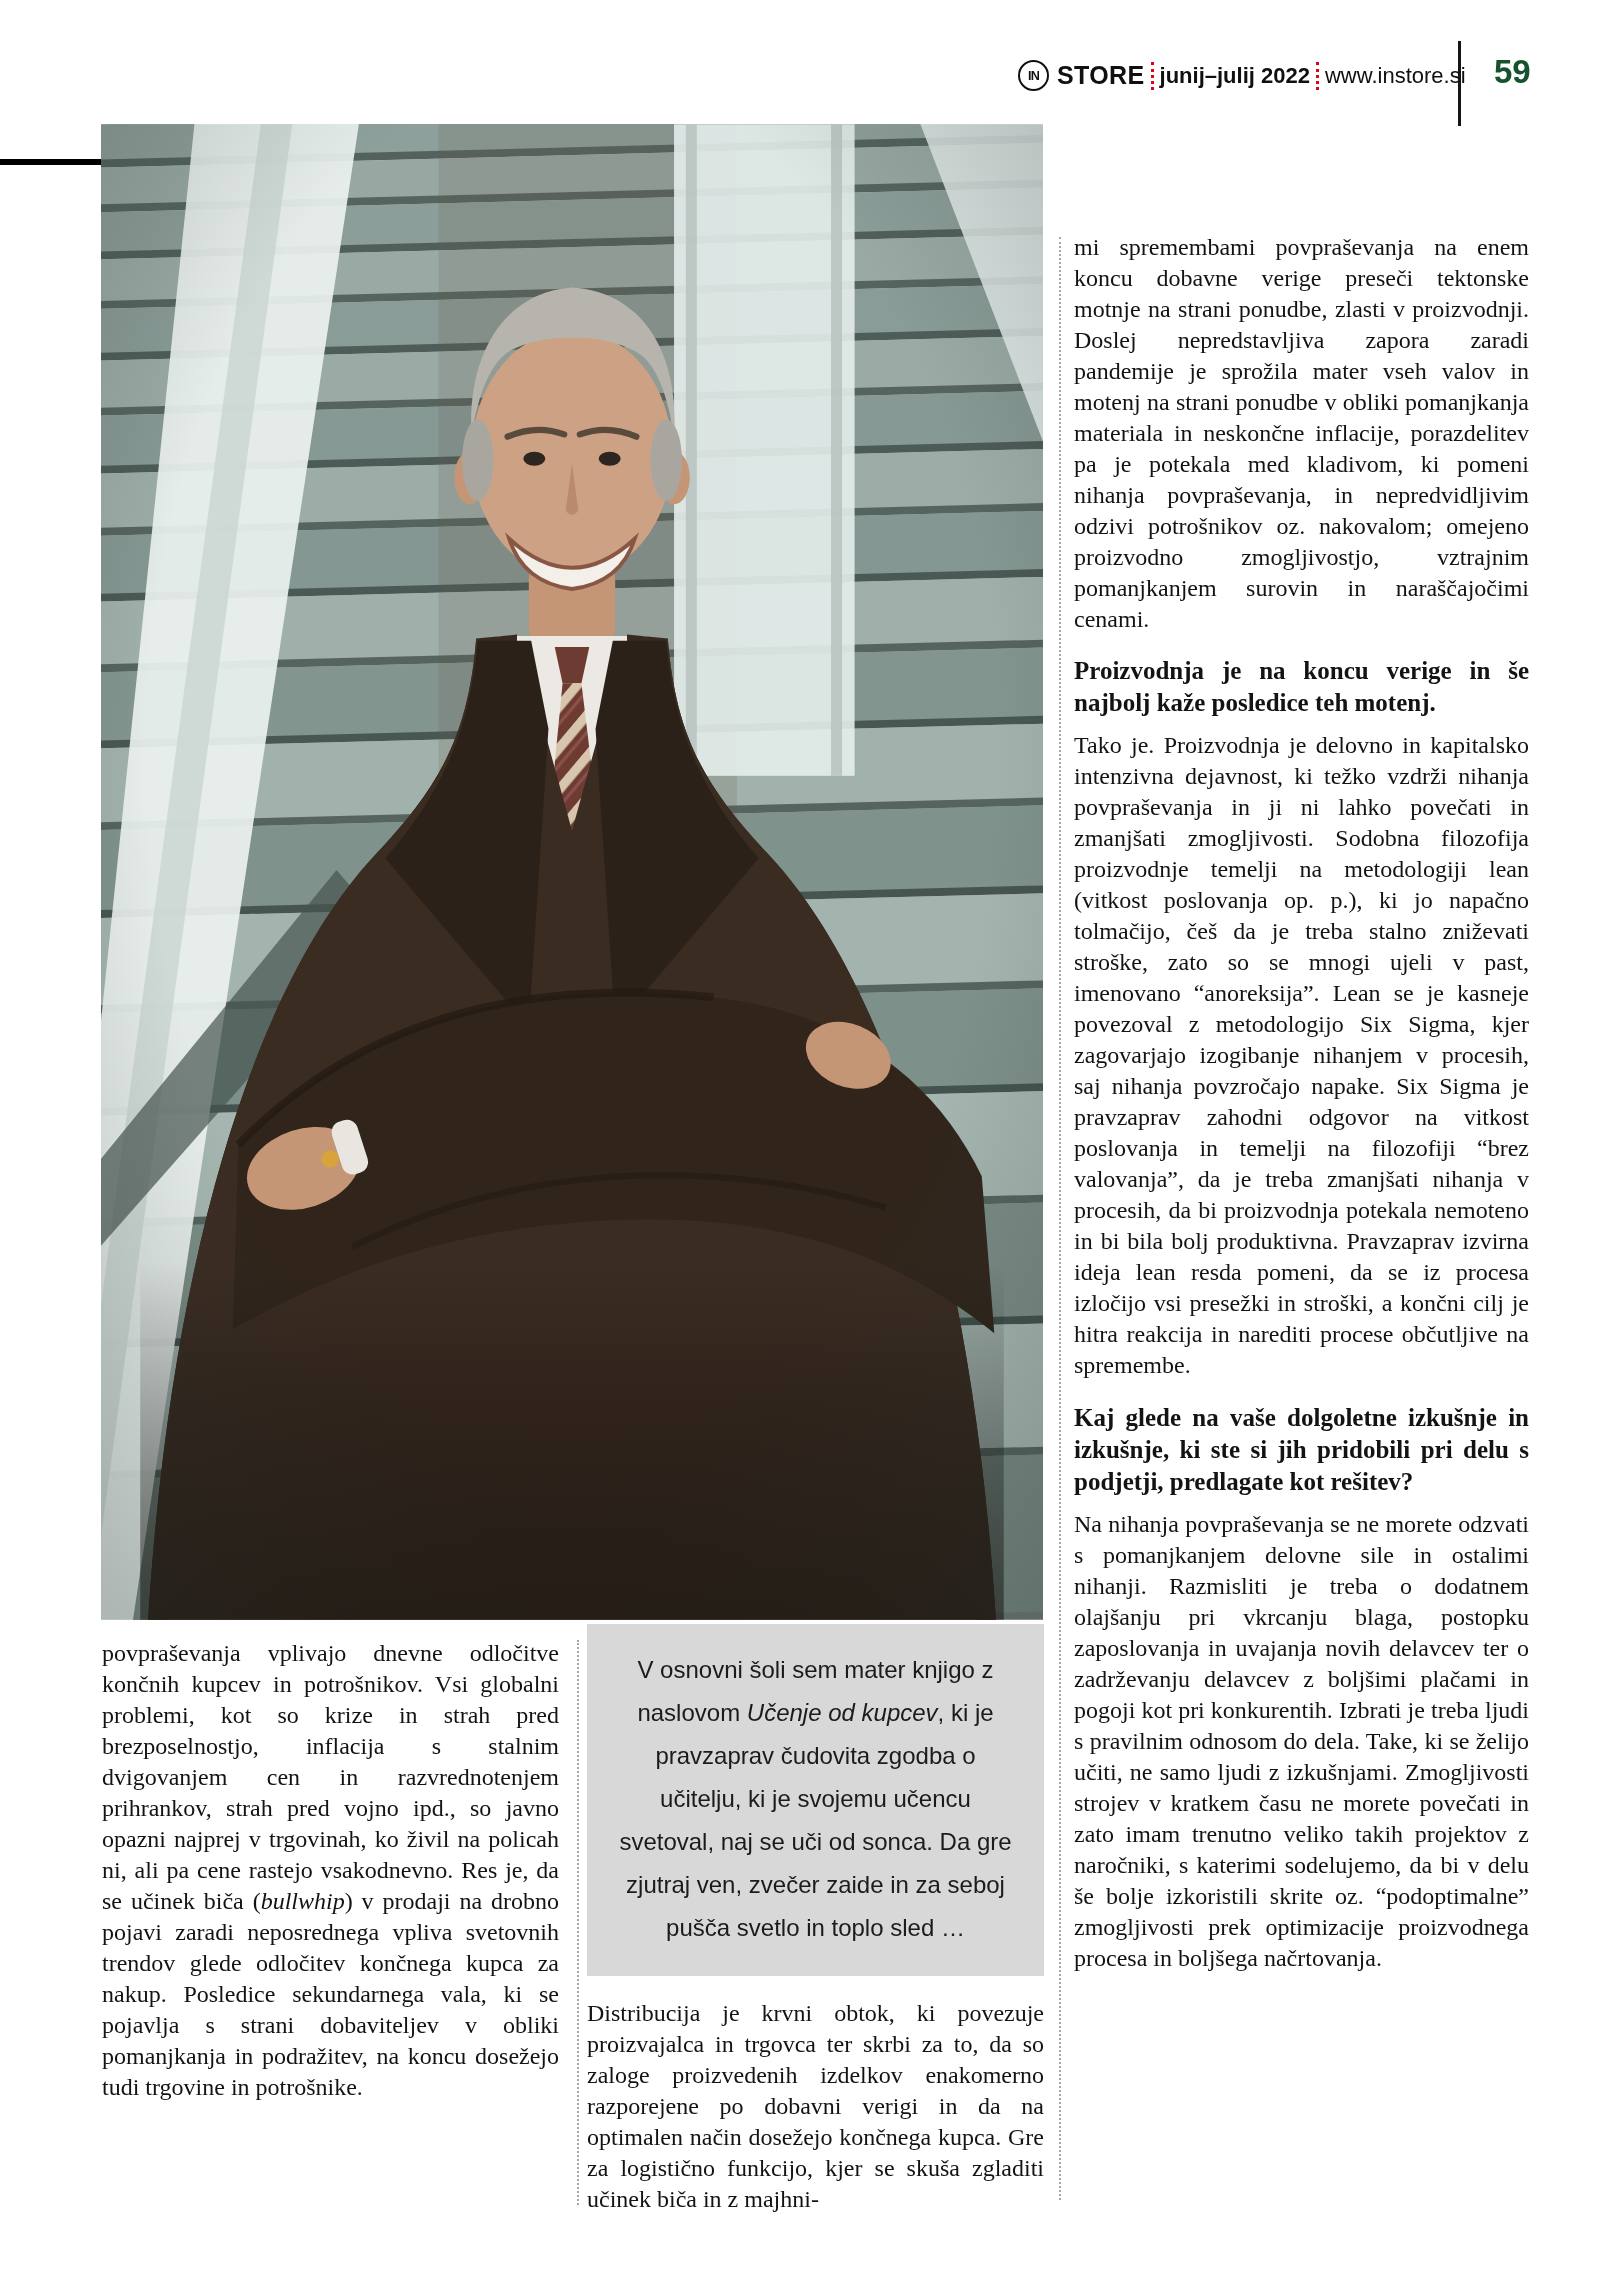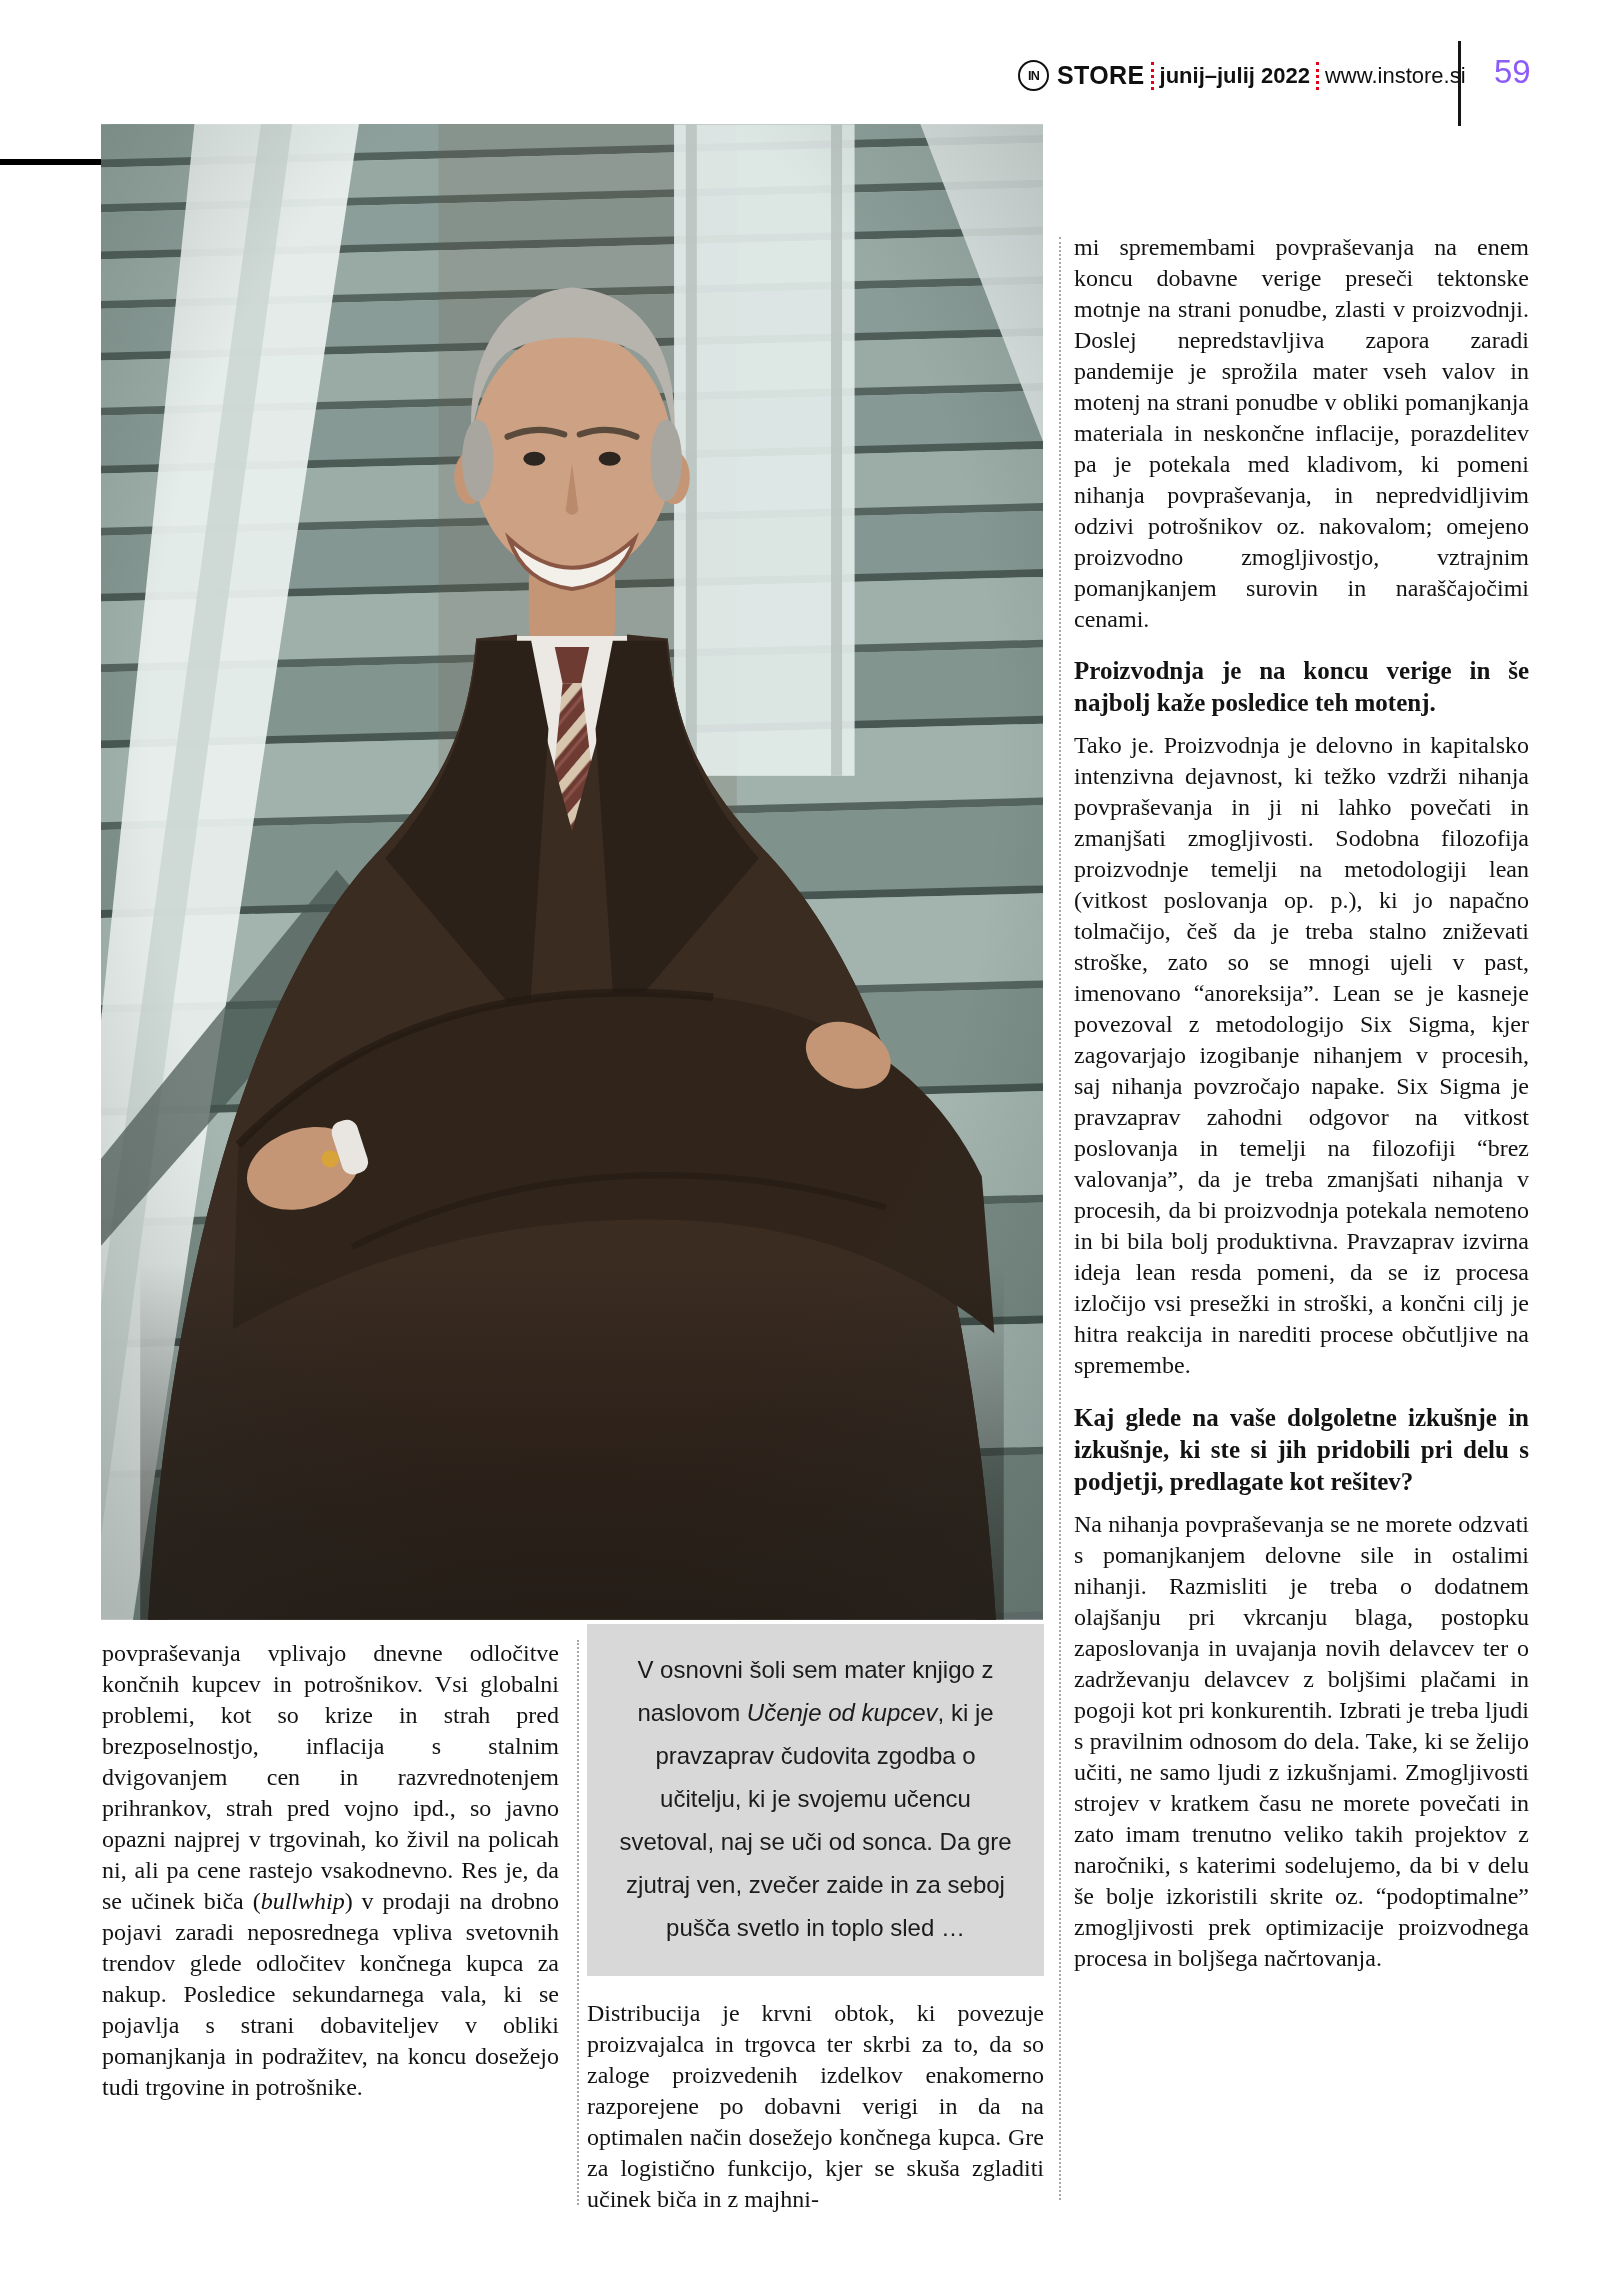--- a/index.html
+++ b/index.html
@@ -25,21 +25,21 @@
     display:flex;align-items:center;justify-content:center;
     font-weight:bold;font-size:12.6px;letter-spacing:-0.8px;
   }
   .logo-store{font-weight:bold;font-size:25px;letter-spacing:0.4px;}
   .hdr-dot-sep{width:0;height:28px;border-left:3.9px dotted #e2001a;}
   .hdr-issue{font-weight:bold;font-size:22px;white-space:nowrap;}
   .hdr-site{font-size:22px;white-space:nowrap;}
   .hdr-bar{position:absolute;left:1458px;top:41px;width:3.1px;height:85px;background:#151515;}
   .hdr-page{
     position:absolute;left:1494px;top:53px;
-    font-family:"Liberation Sans", sans-serif;font-weight:normal;font-size:33px;color:#8b5cf6;
+    font-family:"Liberation Sans", sans-serif;font-weight:bold;font-size:33px;color:#14532d;
   }
 
   
   .left-mark{position:absolute;left:0;top:159px;width:101px;height:6.3px;background:#000;}
 
   
   .photo{position:absolute;left:101px;top:124px;width:942px;height:1496px;display:block;}
 
   
   .col{position:absolute;width:457px;font-size:24px;line-height:31px;text-align:justify;color:#131313;}

